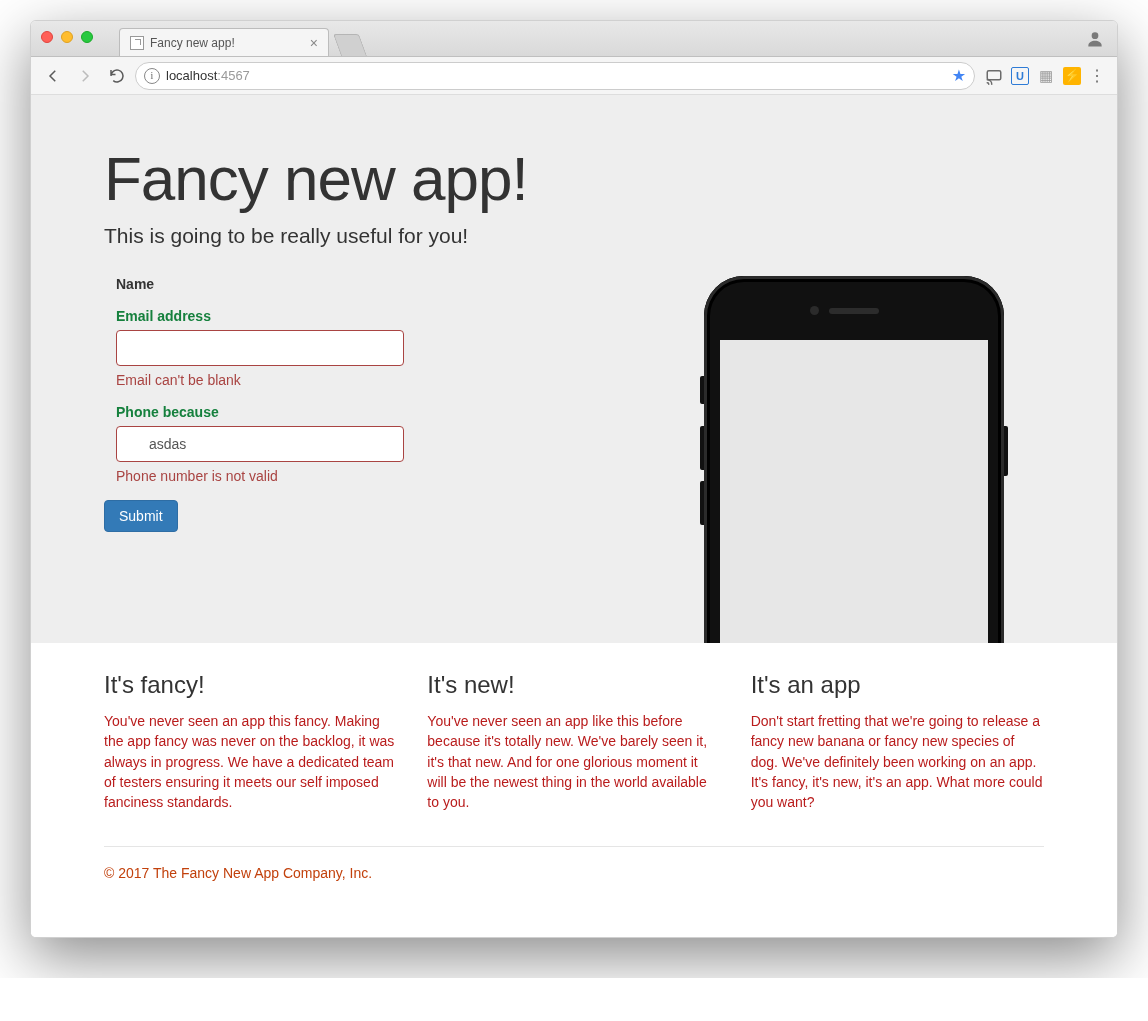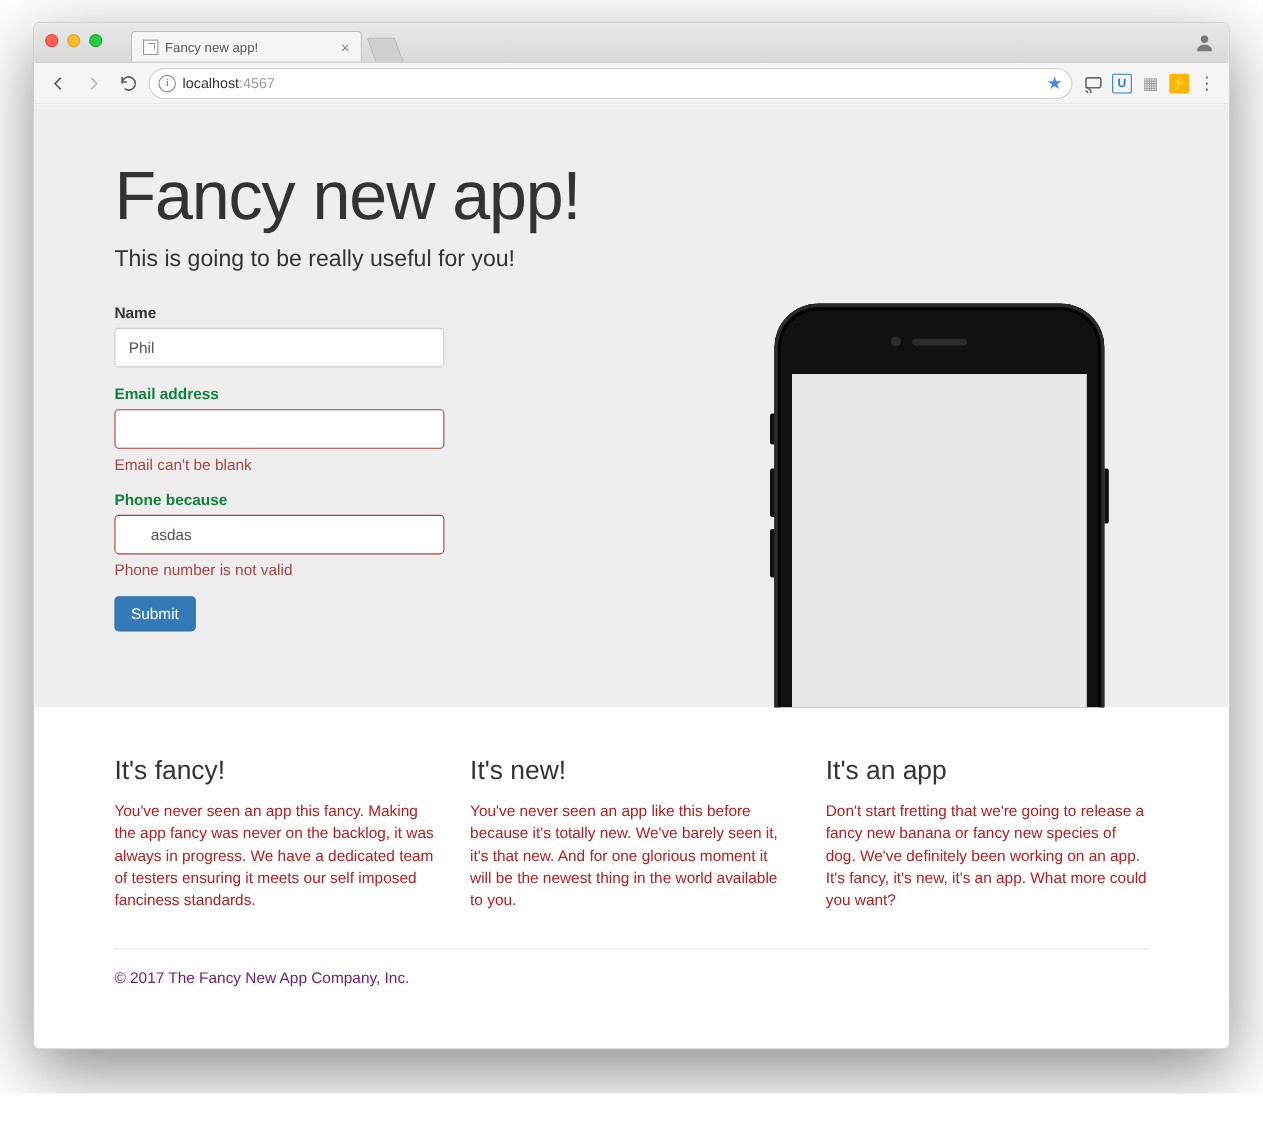--- a/index.html
+++ b/index.html
@@ -181,21 +181,21 @@
     margin-bottom: 10px;
   }
   .subtitle {
     font-size: 21px;
     font-weight: 300;
     color:#333;
     margin-bottom: 28px;
   }
   .hero-row { display:flex; }
   .form-col { width: 300px; }
-  .form-group { margin-bottom: 16px; }
+  .form-group { margin-bottom: 16px; margin-left: 12px; }
   .form-group label {
     display:block;
     font-weight:700;
     font-size:14px;
     margin-bottom:6px;
   }
   .form-control {
     width:100%;
     height:36px;
     border:1px solid #ccc;
@@ -273,21 +273,21 @@
     position:absolute;
     right:-4px;
     top:150px;
     width:4px; height:50px;
     background:#111;
     border-radius:0 2px 2px 0;
   }
   
   .features {
     background:#fff;
-    padding: 44px 0 28px 0;
+    padding: 28px 0 28px 0;
   }
   .feat-row {
     display:flex;
     gap: 30px;
   }
   .feat {
     flex:1;
   }
   .feat h2 {
     font-size:24px;
@@ -300,21 +300,21 @@
     color:#b91c1c;
     line-height:1.45;
   }
   hr.sep {
     border:none;
     border-top:1px solid #e5e5e5;
     margin: 34px 0 18px 0;
   }
   .footer {
     font-size:14px;
-    color:#701a75;
+    color:#c2410c;
     padding-bottom: 28px;
   }
 </style>
 </head>
 <body>
 
 <div class="browser-window">
 
   <div class="titlebar">
     <div class="traffic-lights">
@@ -378,21 +378,20 @@
     <div class="hero">
       <div class="container">
         <h1 class="title">Fancy new app!</h1>
         <p class="subtitle">This is going to be really useful for you!</p>
 
         <div class="hero-row">
           <div class="form-col">
 
             <div class="form-group">
               <label>Name</label>
-              <input class="form-control" type="text" value="Phil" style="">
             </div>
 
             <div class="form-group has-error">
               <label>Email address</label>
               <input class="form-control" type="text" value="" style="">
               <div class="help-block">Email can't be blank</div>
             </div>
 
             <div class="form-group has-error">
               <label>Phone because</label>

